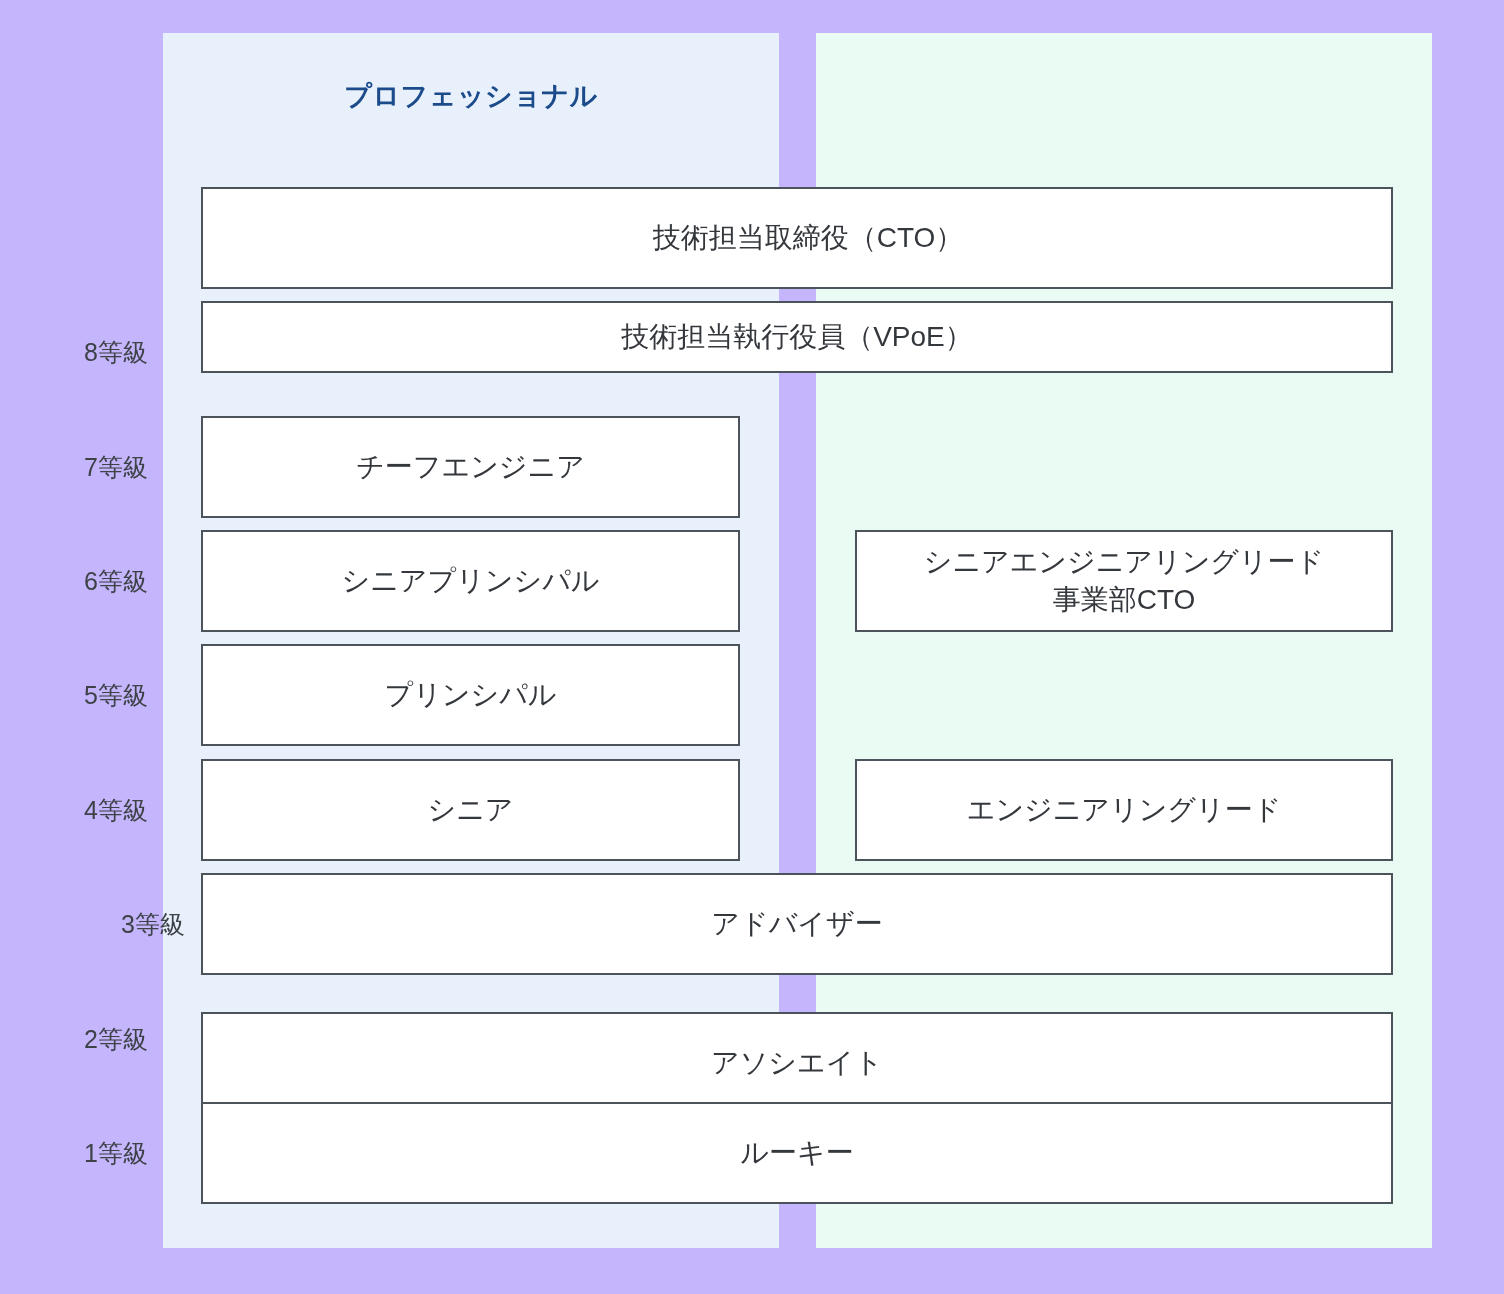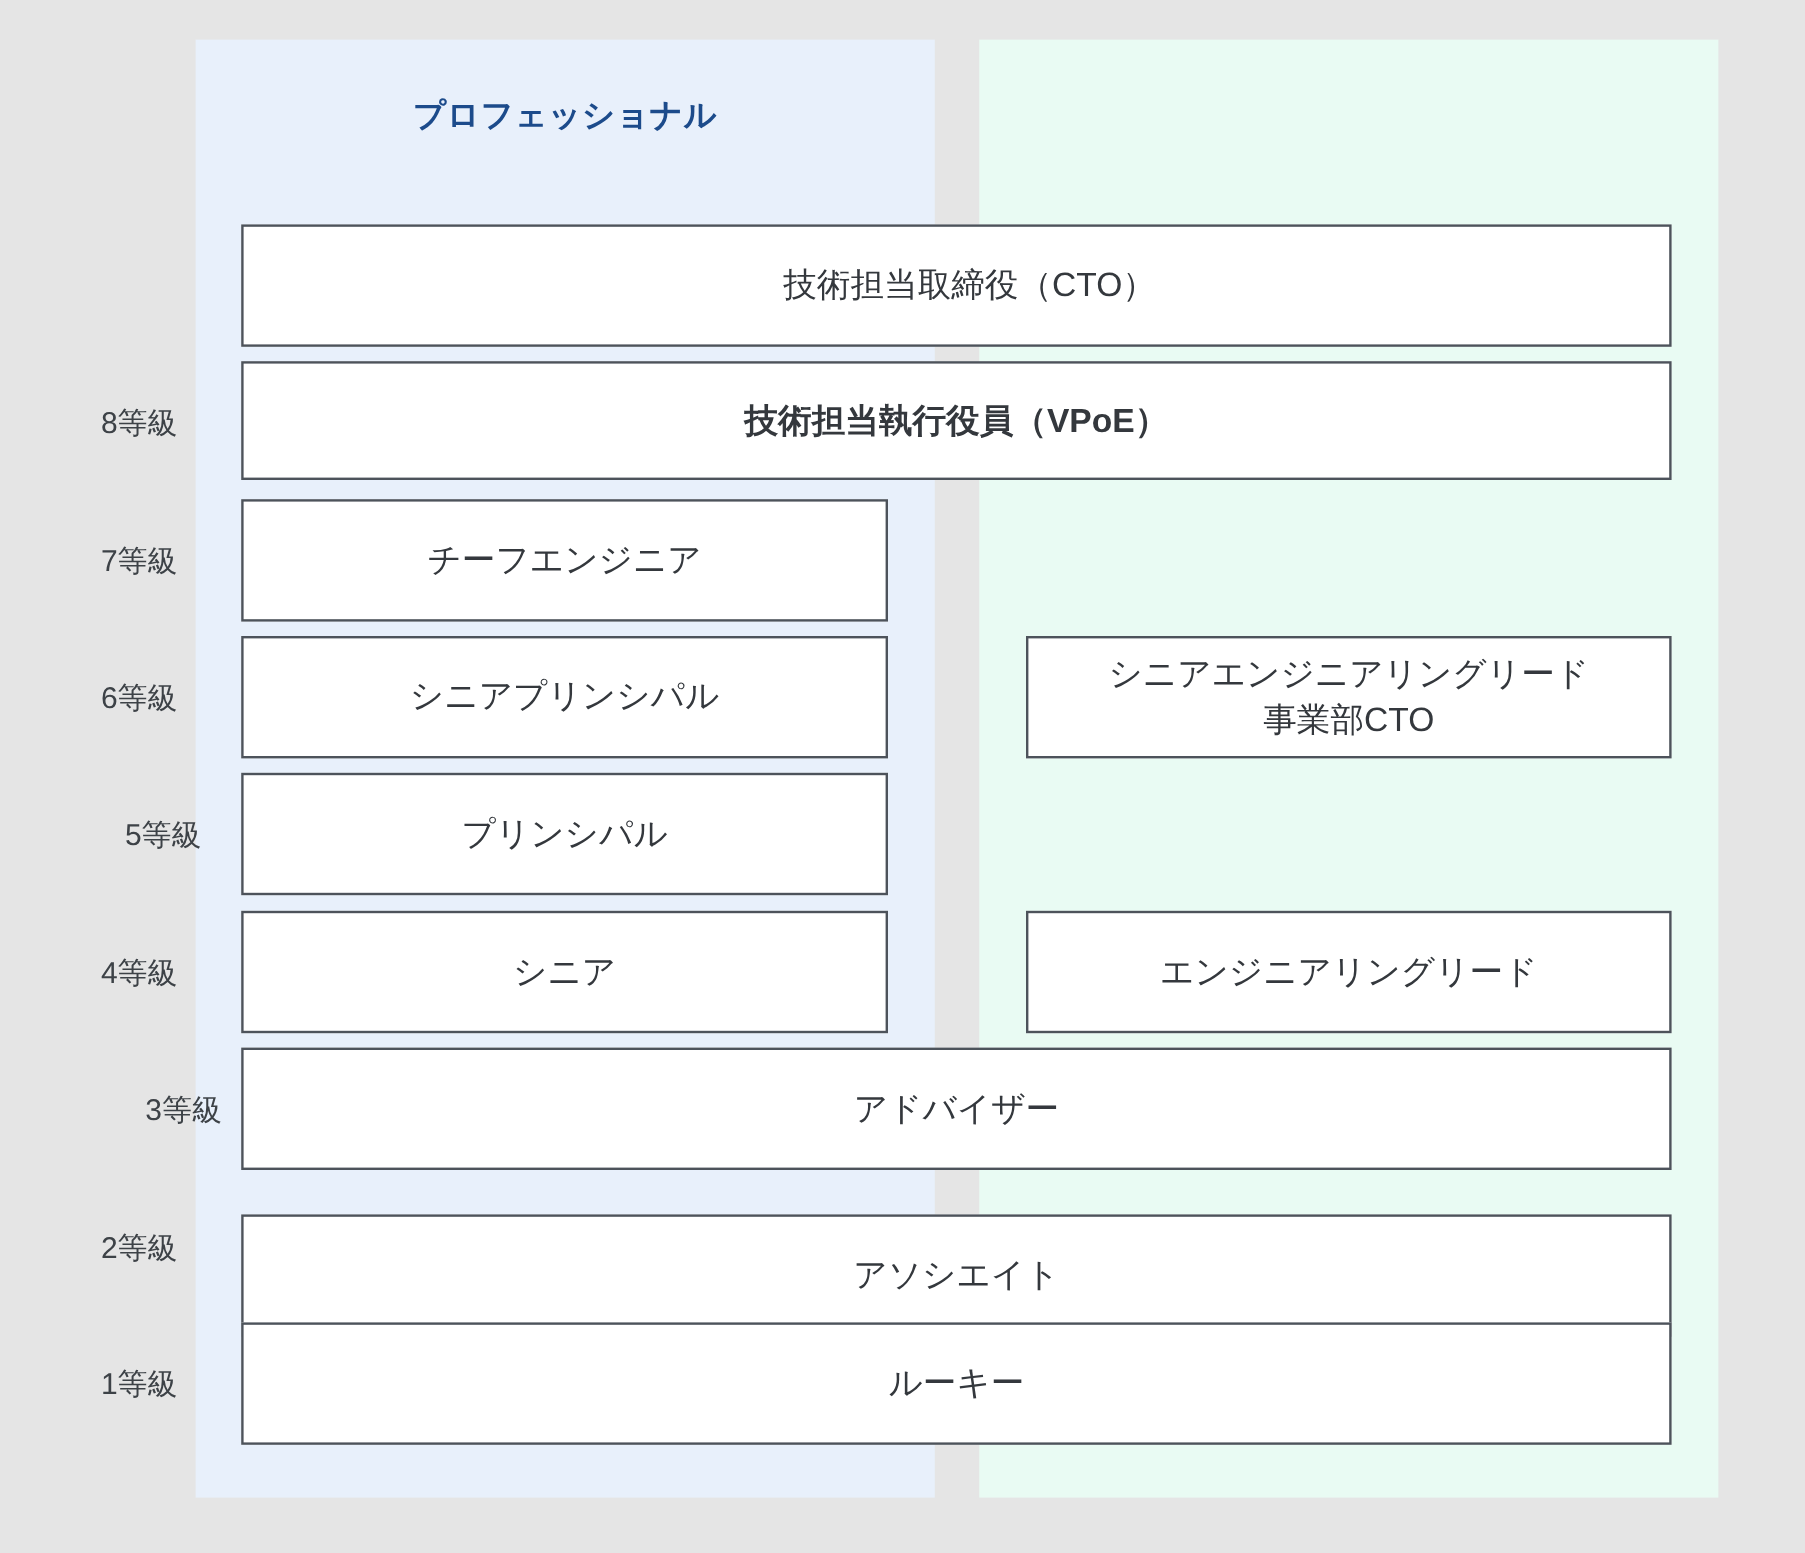--- a/index.html
+++ b/index.html
@@ -8,21 +8,21 @@
     background: #ffffff;
   }
   body {
     font-family: "Liberation Sans", "DejaVu Sans", sans-serif;
     -webkit-font-smoothing: antialiased;
   }
   #canvas {
     position: relative;
     width: 1504px;
     height: 1294px;
-    background: #e5e5e5;
+    background: #c4b5fd;
     overflow: hidden;
   }
 
   
   .track {
     position: absolute;
     top: 33px;
     height: 1215px;
   }
   .track-professional {
@@ -102,32 +102,32 @@
 
   <div class="track track-professional"></div>
   <div class="track track-management"></div>
 
   <div class="col-header col-header-professional">プロフェッショナル</div>
 
   <div id="grade-layer">
       <div class="grade-label" style="top: 336px;">8等級</div>
       <div class="grade-label" style="top: 451px;">7等級</div>
       <div class="grade-label" style="top: 565px;">6等級</div>
-      <div class="grade-label" style="top: 679px; padding-left: 20px;">5等級</div>
+      <div class="grade-label" style="top: 679px;">5等級</div>
       <div class="grade-label" style="top: 794px;">4等級</div>
       <div class="grade-label" style="top: 908px; padding-left: 37px;">3等級</div>
       <div class="grade-label" style="top: 1023px;">2等級</div>
       <div class="grade-label" style="top: 1137px;">1等級</div>
     </div>
 
   <div id="role-layer">
       <div class="role-box w-full" style="top: 187px; height: 102px; padding-left: 32px;">
         <span class="label">技術担当取締役（CTO）</span>
       </div>
-      <div class="role-box w-full" style="top: 301px; height: 99px; font-weight: bold;">
+      <div class="role-box w-full" style="top: 301px; height: 72px;">
         <span class="label">技術担当執行役員（VPoE）</span>
       </div>
       <div class="role-box w-left" style="top: 416px; height: 102px;">
         <span class="label">チーフエンジニア</span>
       </div>
       <div class="role-box w-left" style="top: 530px; height: 102px; font-family: Liberation Serif, serif;">
         <span class="label">シニアプリンシパル</span>
       </div>
       <div class="role-box w-right" style="top: 530px; height: 102px;">
         <span class="label">シニアエンジニアリングリード

